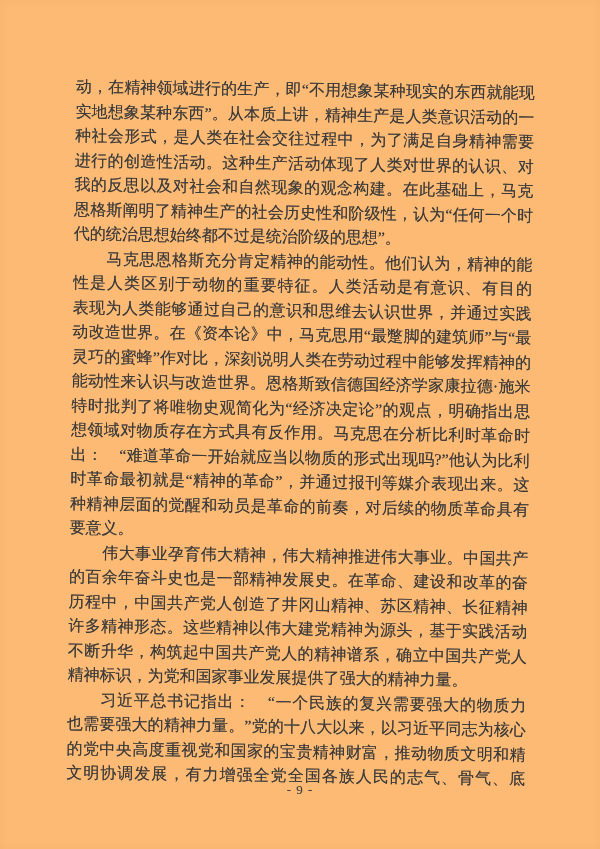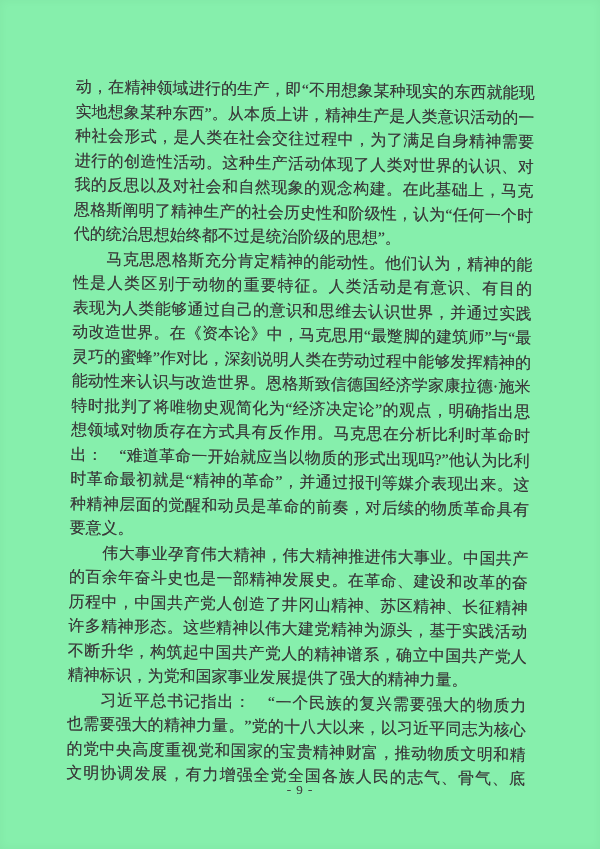--- a/index.html
+++ b/index.html
@@ -10,21 +10,21 @@
     width: 600px;
     height: 849px;
     position: relative;
     background: #fdfdfd;
     overflow: hidden;
     font-family: "Liberation Serif", "DejaVu Serif", serif;
   }
   .page {
     position: absolute;
     inset: 0;
-    background: #86efac;
+    background: #fdba74;
     box-shadow: inset 0 0 10px rgba(0,0,0,0.04);
   }
   .text-block {
     position: absolute;
     left: 71px;
     top: 78px;
     width: 459px;
     transform: rotate(0.8deg);
     transform-origin: 50% 50%;
     color: #3a3a3a;

